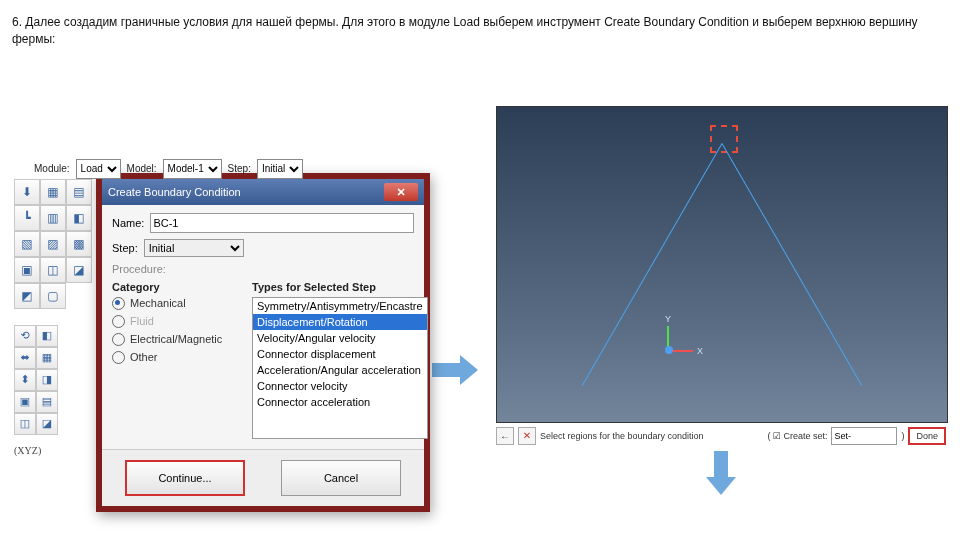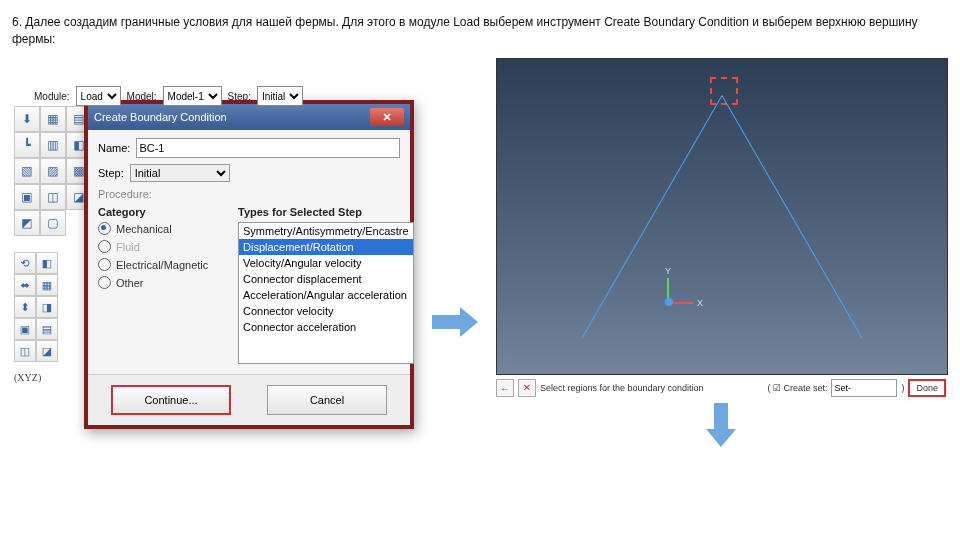--- a/index.html
+++ b/index.html
@@ -15,21 +15,22 @@
   .instruction {
     padding: 14px 18px 10px 12px;
     font-size: 12px;
     line-height: 1.4;
     color: #111;
   }
   .content {
     display: flex;
     gap: 20px;
     padding: 0 14px;
-    align-items: center;
+    align-items: flex-end;
+    margin-top: 48px;
   }
   
   .left-area {
     position: relative;
     width: 420px;
     height: 340px;
   }
   .ctx-bar {
     position: absolute;
     top: 4px;
@@ -66,24 +67,24 @@
     color: #3a66a0;
     box-sizing: border-box;
   }
   .tb-btn.small { width:22px; height:22px; font-size:11px; }
   .tb-row { display:flex; }
   .xyz-text { position:absolute; top:290px; left:0; font-size:10px; color:#444;font-family:Liberation Serif, serif; }
   
   .dialog {
     position: absolute;
     top: 18px;
-    left: 70px;
+    left: 82px;
     width: 322px;
     background: #f2f2f2;
-    border: 4px solid #7f1d1d;
+    border: 6px solid #7f1d1d;
     box-shadow: 2px 4px 12px rgba(0,0,0,.35);
     z-index: 2;
   }
   .dlg-title {
     background: linear-gradient(#5d7eb5, #385a90);
     color: #fff;
     font-size: 11px;
     padding: 4px 6px;
     display: flex;
     justify-content: space-between;
@@ -123,21 +124,21 @@
     font-size:11px; overflow:hidden;
   }
   .type-item { padding:2px 4px; }
   .type-item.sel { background:#2a72d4; color:#fff; }
   .dlg-buttons {
     display:flex; justify-content:space-around; gap:14px;
     padding:10px 12px; background:#eee;
     border-top:1px solid #ccc;
   }
   .dlg-btn {
-    width:120px; height:30px;
+    width:120px; height:36px;
     background: linear-gradient(#fdfdfd,#e4e4e4);
     border:1px solid #999;
     font-size:11px;
   }
   .dlg-btn.hl { border:2px solid #d03030; }
   
   .arrow {
     width:46px; height:30px; position:relative;
     align-self:center;
   }

